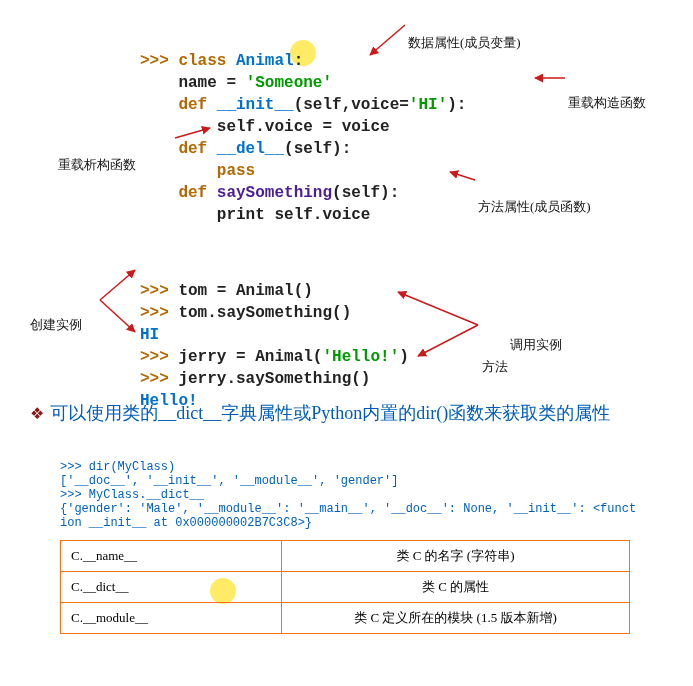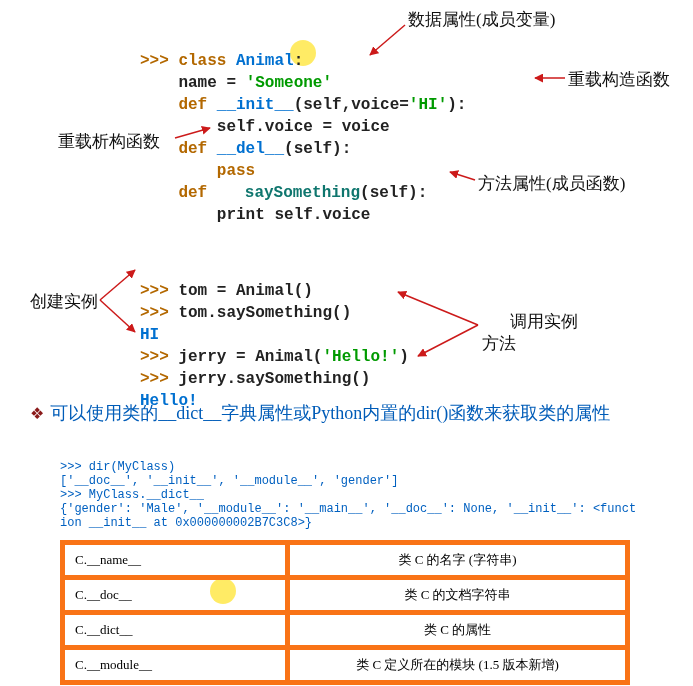--- a/index.html
+++ b/index.html
@@ -22,29 +22,30 @@
     font-weight: bold;
     line-height: 22px;
     white-space: pre;
     position: absolute;
   }
   .prompt { color: #b36800; } 
   .kw { color: #b36800; }     
   .cls { color: #0070d0; }    
   .str { color: #009a00; }    
   .mag { color: #0070d0; }    
-  .fn { color: #0f766e; margin-left: 28px; }     
+  .fn { color: #4c1d95; }     
   .txt { color: #222; }       
   .out { color: #0070d0; font-weight: bold; } 
   .anno {
     position: absolute;
-    font-size: 17px;
+    font-size: 13px;
     color: #111;
     font-family: "SimSun","Microsoft YaHei",serif;
     white-space: nowrap;
+    margin-top: 26px;
   }
   .highlight-dot {
     position: absolute;
     width: 26px;
     height: 26px;
     background: #ffe84a;
     border-radius: 50%;
     opacity: 0.85;
   }
   .bullet-row {
@@ -71,21 +72,21 @@
   }
   .tbl {
     position: absolute;
     left: 60px;
     top: 540px;
     border-collapse: collapse;
     width: 570px;
     font-size: 13px;
   }
   .tbl td {
-    border: 5px solid #f97316;
+    border: 1px solid #f97316;
     padding: 5px 10px;
     height: 20px;
     vertical-align: middle;
   }
   .tbl td.l { width: 200px; font-family: "Times New Roman", serif;}
   .tbl td.r { text-align: center; margin-top: 45px; }
   svg.arrows {
     position: absolute;
     left: 0;
     top: 0;
@@ -136,24 +137,20 @@
 <span>{'gender': 'Male', '__module__': '__main__', '__doc__': None, '__init__': &lt;funct</span>
 <span>ion __init__ at 0x000000002B7C3C8&gt;}</span></div>
 
   <table class="tbl">
     <tbody>
         <tr>
           <td class="l">C.__name__</td>
           <td class="r">类 C 的名字 (字符串)</td>
         </tr>
     <tr>
-          <td class="l">C.__doc__</td>
-          <td class="r">类 C 的文档字符串</td>
-        </tr>
-    <tr>
           <td class="l">C.__dict__</td>
           <td class="r">类 C 的属性</td>
         </tr>
     <tr>
           <td class="l">C.__module__</td>
           <td class="r">类 C 定义所在的模块 (1.5 版本新增)</td>
         </tr>
 
   </tbody>
     </table>

